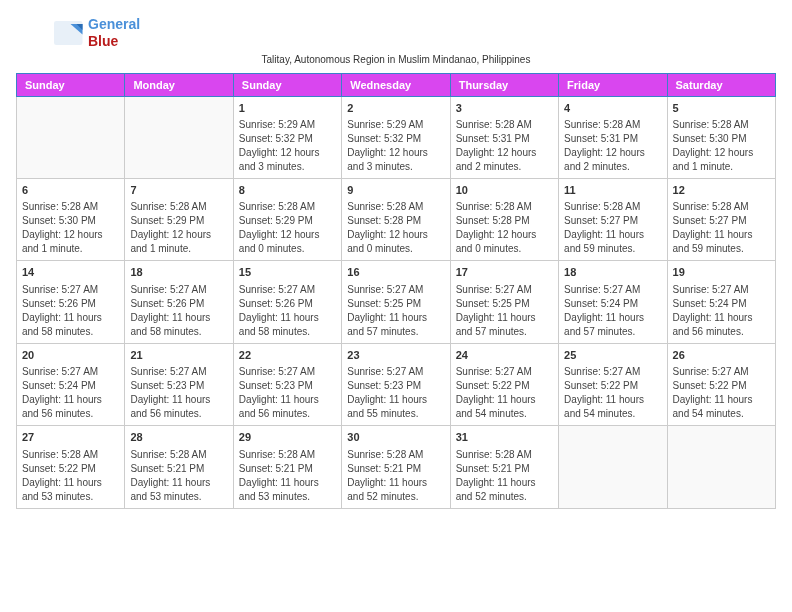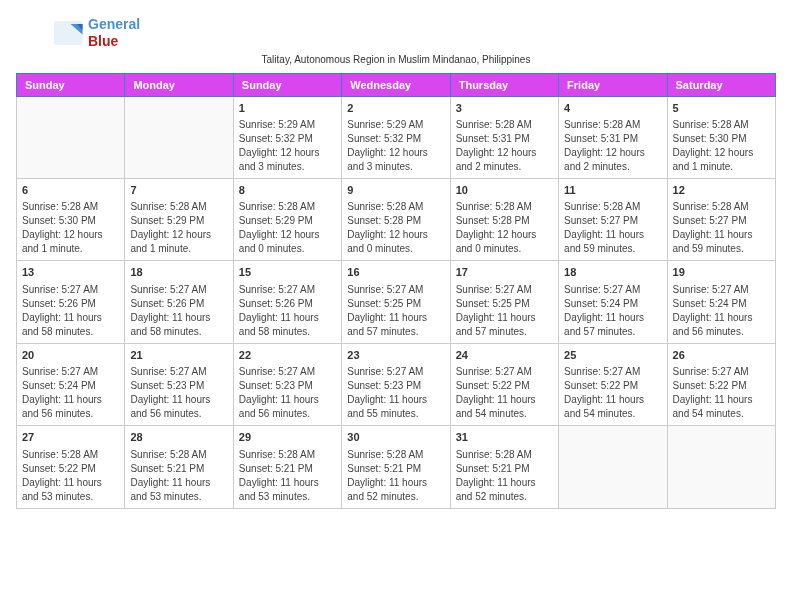--- a/index.html
+++ b/index.html
@@ -199,21 +199,21 @@
         <td>
           <div class="day-num">12</div>
           <div class="day-info" style="white-space: pre-line;">Sunrise: 5:28 AM
 Sunset: 5:27 PM
 Daylight: 11 hours
 and 59 minutes.</div>
         </td>
       </tr>
       <tr>
         <td>
-          <div class="day-num">13</div>
+          <div class="day-num">14</div>
           <div class="day-info" style="white-space: pre-line;">Sunrise: 5:27 AM
 Sunset: 5:26 PM
 Daylight: 11 hours
 and 58 minutes.</div>
         </td>
         <td>
           <div class="day-num">18</div>
           <div class="day-info" style="white-space: pre-line;">Sunrise: 5:27 AM
 Sunset: 5:26 PM
 Daylight: 11 hours

